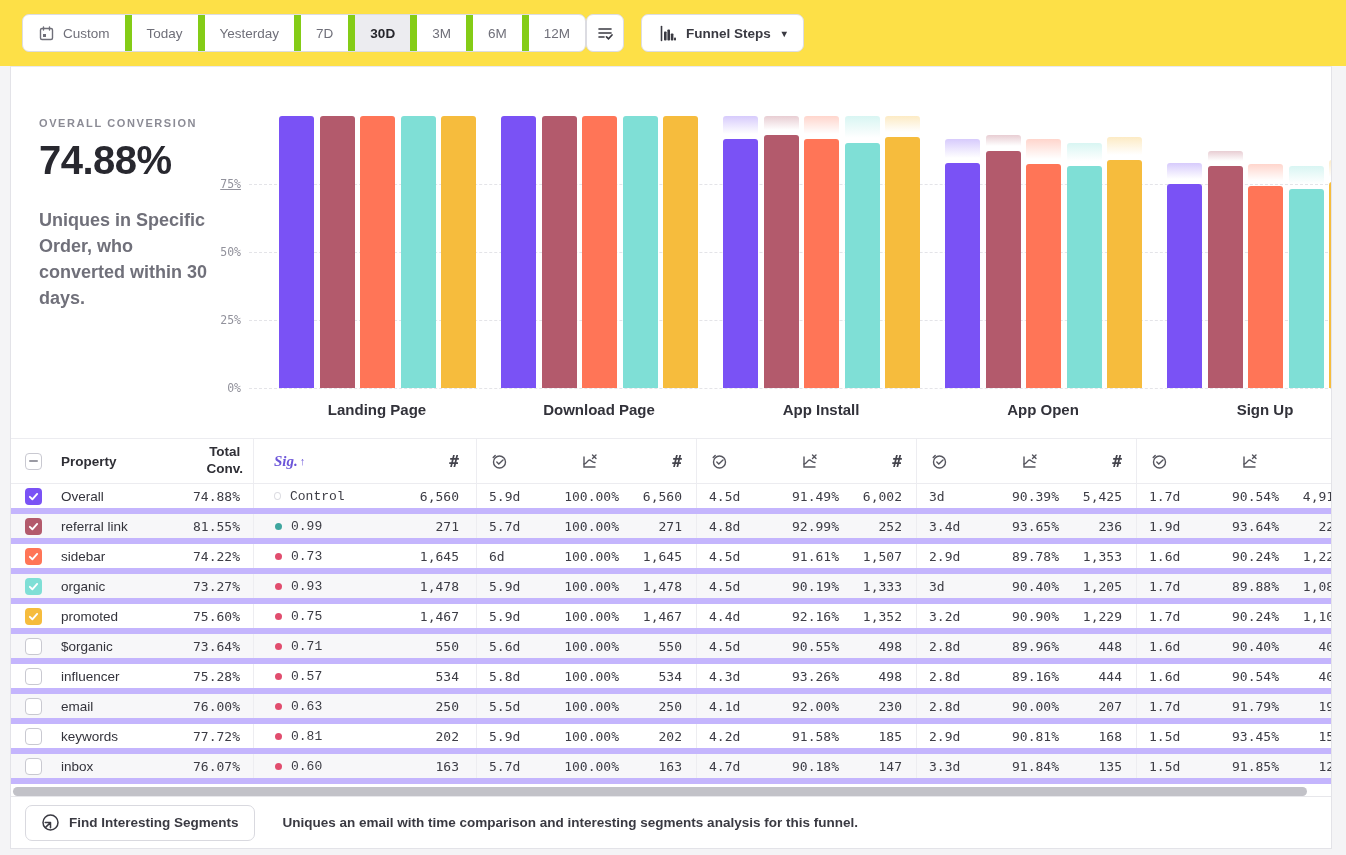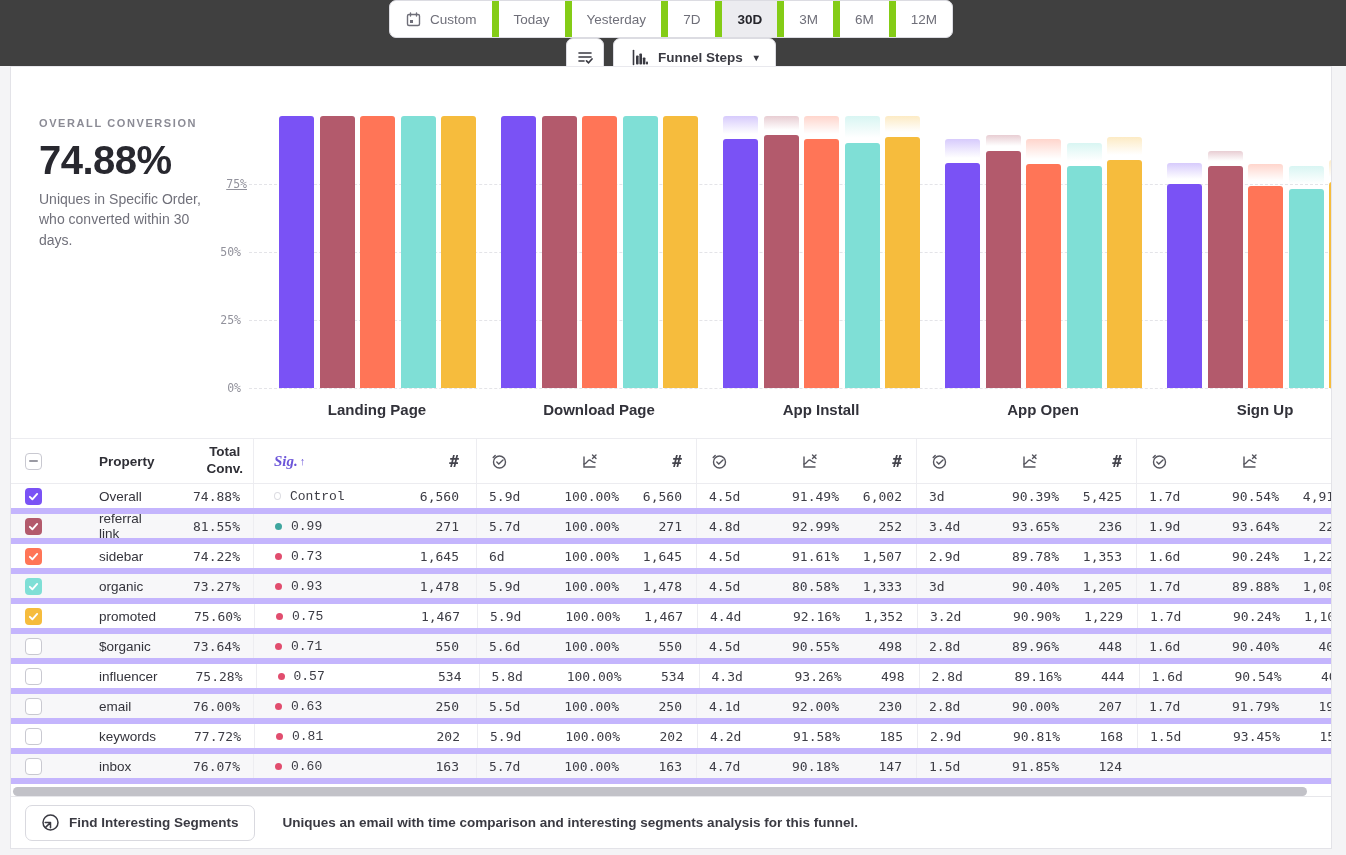--- a/index.html
+++ b/index.html
@@ -9,77 +9,77 @@
     background:#f4f4f6;
     color:#2f2f36;
     overflow:hidden;
   }
   .mono { font-family:"DejaVu Sans Mono", monospace; }
 
   
   .toolbar {
     position:absolute; left:0; top:0; width:1346px; height:66px;
     display:flex; align-items:center; 
-    padding:0 26px 0 22px; background:#404040;flex-direction:column;
+    padding:0 26px 0 22px; background:#fde047;
   }
   .tb-left { display:flex; align-items:center; }
   .seg {
     display:flex; align-items:stretch; background:#fff;
     border:1px solid #dcdce2; border-radius:7px; height:38px; overflow:hidden;
   }
   .seg-item {
     display:flex; align-items:center; gap:8px; padding:0 15px;
     font-size:13.5px; color:#6f6f79; cursor:pointer; border-left:7px solid #84cc16;
     white-space:nowrap;
   }
   .seg-item:first-child { border-left:none; }
   .seg-item.selected { background:#ececf0; color:#26262c; font-weight:bold; }
   .btn {
     display:flex; align-items:center; gap:9px; background:#fff;
     border:1px solid #dcdce2; border-radius:7px; height:38px; padding:0 16px;
     font-size:13.5px; font-weight:bold; color:#3a3a42; cursor:pointer; white-space:nowrap;
   }
-  .tb-right { display:flex; align-items:center; gap:9px; }
+  .tb-right { display:flex; align-items:center; gap:17px; }
   .icon-btn { width:38px; justify-content:center; padding:0; }
   .caret { font-size:10px; color:#3a3a42; margin-left:2px; }
   .cmp { margin-left:10px; }
 
   
   .card {
     position:absolute; left:10px; top:66px; width:1322px; height:783px;
     background:#fff; border:1px solid #e3e3e8; border-top:1px solid #e9e9ee;
     overflow:hidden;
   }
 
   
   .summary { position:absolute; left:28px; top:50px; width:175px; }
   .sum-label { font-size:11px; font-weight:bold; letter-spacing:1.6px; color:#8b8b95; }
   .sum-value { font-size:40px; font-weight:bold; color:#28282f; margin-top:9px; letter-spacing:-0.5px;}
-  .sum-desc { font-size:14px; color:#70707a; line-height:1.45; margin-top:6px; }
+  .sum-desc { font-size:18px; color:#70707a; line-height:1.45; margin-top:24px;font-weight:bold; }
 
   
   .chart-area { position:absolute; left:0; top:0; width:1322px; height:371px; }
   .gridline { position:absolute; left:238px; right:0; height:0; border-top:1px dashed #e4e4e8; }
   .ytick { position:absolute; width:40px; text-align:right; font-size:11.5px; color:#92929c; }
   .bar { position:absolute; width:35px; border-radius:3px 3px 0 0; }
   .ghost { position:absolute; width:35px; border-radius:3px 3px 0 0; }
   .step-label { position:absolute; top:334px; width:220px; text-align:center;
     font-size:15px; font-weight:bold; color:#32323a; }
 
   
   .thead {
     position:absolute; left:0; top:371px; width:1322px; height:46px;
     display:flex; overflow:hidden; border-top:1px solid #ececf0; border-bottom:1px solid #ececf0;
     background:#fff;
   }
   .rows { position:absolute; left:0; top:417px; width:1322px; }
   .trow { display:flex; width:1322px; height:30px; overflow:hidden; border-bottom:6px solid #c4b5fd; background:#fff; }
   .trow.alt { background:#f7f7f9; }
 
-  .col-fixed { flex:0 0 243px; display:flex; align-items:center; border-right:1px solid #ededf1;gap:38px; }
+  .col-fixed { flex:0 0 243px; display:flex; align-items:center; border-right:1px solid #ededf1; }
   .col-sig   { flex:0 0 222px; display:flex; align-items:center; position:relative; }
   .col-step  { flex:0 0 220px; display:flex; align-items:center; border-left:1px solid #ededf1; position:relative; }
 
   .cb { width:17px; height:17px; border-radius:4px; margin-left:14px; flex:0 0 17px;
         display:flex; align-items:center; justify-content:center; cursor:pointer;
         border:1.5px solid #c9c9d1; background:#fff; }
   .cb.checked { border:none; }
   .cb svg { display:block; }
   .cb .minus { width:9px; height:2px; background:#9a9aa3; border-radius:1px; }
 
@@ -190,21 +190,21 @@
 
 <div class="card">
 
   <div class="chart-area" id="chart-area">
     <div class="summary">
       <div class="sum-label">OVERALL CONVERSION</div>
       <div class="sum-value">74.88%</div>
       <div class="sum-desc">Uniques in Specific Order, who converted within 30 days.</div>
     </div>
   <div class="gridline" style="top: 117px;"></div>
-      <div class="ytick mono" style="top: 110px; left: 196px; text-decoration: underline;">75%</div>
+      <div class="ytick mono" style="top: 110px; left: 190px; text-decoration: underline;">75%</div>
       <div class="gridline" style="top: 185px;"></div>
       <div class="ytick mono" style="top: 178px; left: 190px;">50%</div>
       <div class="gridline" style="top: 253px;"></div>
       <div class="ytick mono" style="top: 246px; left: 190px;">25%</div>
       <div class="gridline" style="top: 321px;"></div>
       <div class="ytick mono" style="top: 314px; left: 190px;">0%</div>
       <div class="bar" style="left: 268px; top: 49px; height: 272px; background: rgb(122, 82, 245);"></div>
       <div class="bar" style="left: 308.5px; top: 49px; height: 272px; background: rgb(179, 90, 108);"></div>
       <div class="bar" style="left: 349px; top: 49px; height: 272px; background: rgb(255, 117, 87);"></div>
       <div class="bar" style="left: 389.5px; top: 49px; height: 272px; background: rgb(127, 223, 214);"></div>
@@ -462,21 +462,21 @@
           <div class="sig-val mono">0.93</div>
           <div class="count1 mono">1,478</div>
         </div>
         <div class="col-step">
           <div class="c-time mono">5.9d</div>
           <div class="c-rate mono">100.00%</div>
           <div class="c-count mono">1,478</div>
         </div>
         <div class="col-step">
           <div class="c-time mono">4.5d</div>
-          <div class="c-rate mono">80.58%</div>
+          <div class="c-rate mono">90.19%</div>
           <div class="c-count mono">1,333</div>
         </div>
         <div class="col-step">
           <div class="c-time mono">3d</div>
           <div class="c-rate mono">90.40%</div>
           <div class="c-count mono">1,205</div>
         </div>
         <div class="col-step">
           <div class="c-time mono">1.7d</div>
           <div class="c-rate mono">89.88%</div>
@@ -660,20 +660,25 @@
         </div>
         <div class="col-step">
           <div class="c-time mono">5.7d</div>
           <div class="c-rate mono">100.00%</div>
           <div class="c-count mono">163</div>
         </div>
         <div class="col-step">
           <div class="c-time mono">4.7d</div>
           <div class="c-rate mono">90.18%</div>
           <div class="c-count mono">147</div>
+        </div>
+        <div class="col-step">
+          <div class="c-time mono">3.3d</div>
+          <div class="c-rate mono">91.84%</div>
+          <div class="c-count mono">135</div>
         </div>
         <div class="col-step">
           <div class="c-time mono">1.5d</div>
           <div class="c-rate mono">91.85%</div>
           <div class="c-count mono">124</div>
         </div>
       </div>
     </div>
 
   <div class="hscroll">

